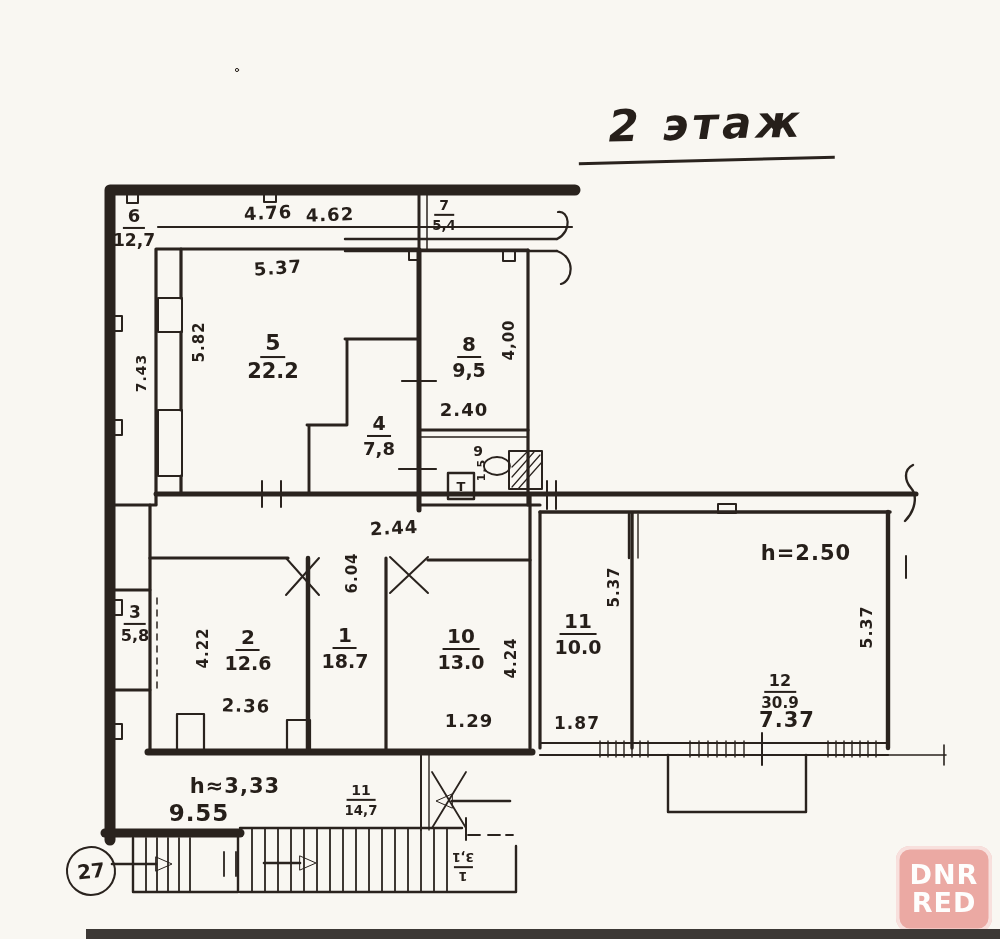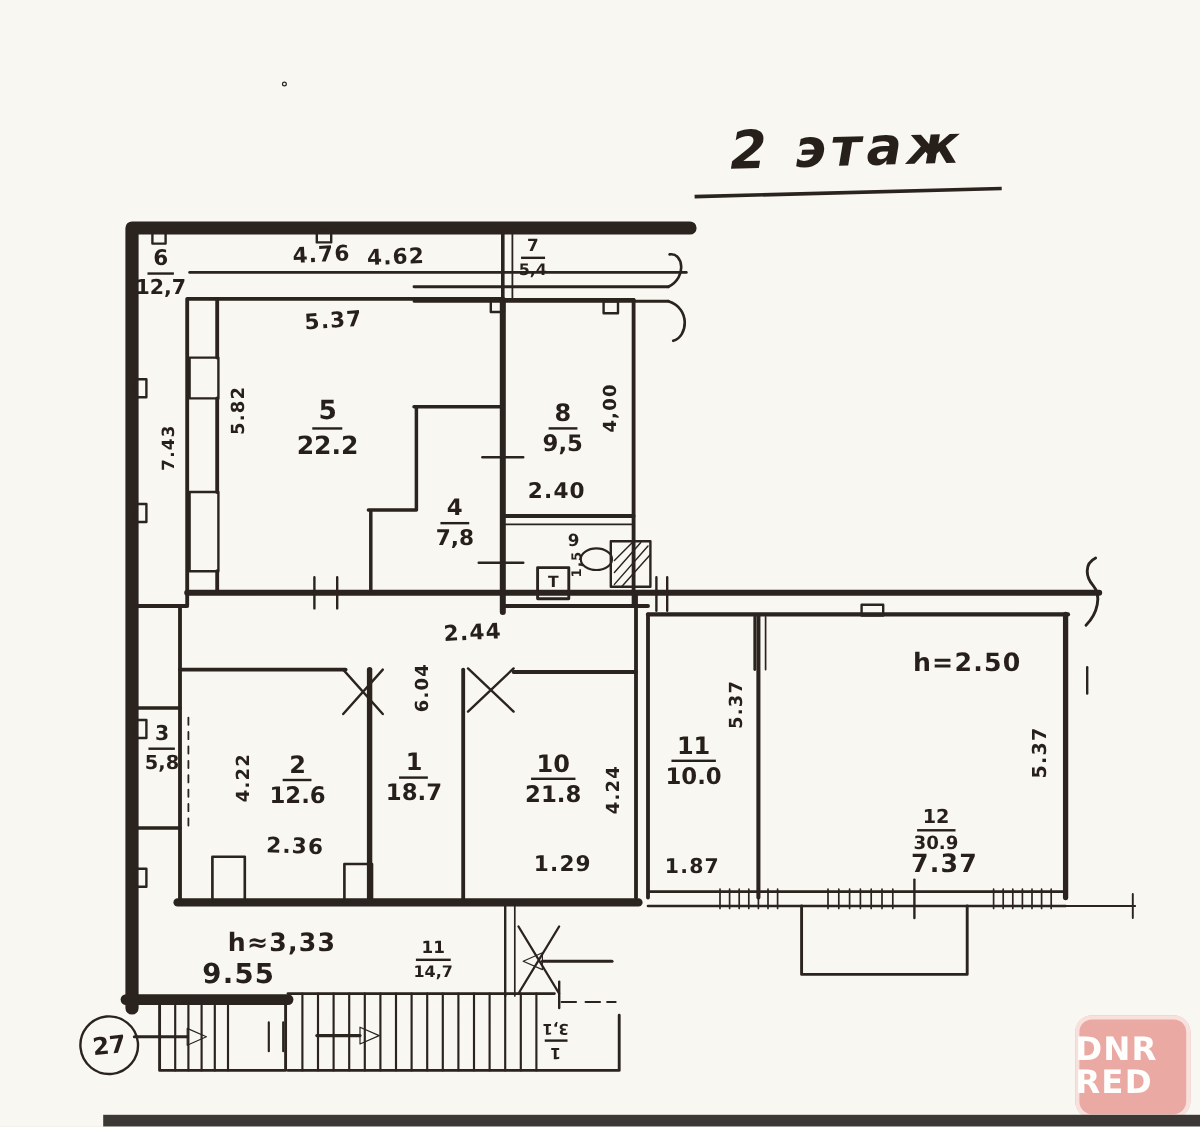--- a/index.html
+++ b/index.html
@@ -14,21 +14,21 @@
   .frac .area{font-size:.95em;}
   .dim{letter-spacing:1px;}
   .title{position:absolute;left:578px;top:98px;width:256px;text-align:center;
          font-size:44px;font-weight:700;font-style:italic;letter-spacing:4px;
          border-bottom:3px solid #2a231e;padding-bottom:10px;transform:rotate(-1.5deg);}
   .stamp{position:absolute;left:66px;top:846px;width:46px;height:46px;border:2.6px solid #2a231e;
          border-radius:50%;display:flex;align-items:center;justify-content:center;
          font-size:20px;font-weight:700;transform:rotate(-6deg);}
   .watermark{position:absolute;left:896px;top:846px;width:96px;height:86px;background:#ea9f99;
          opacity:.88;border-radius:14px;box-shadow:inset 0 0 0 3.5px rgba(255,255,255,.65);
-         display:flex;flex-direction:column;align-items:flex-start;justify-content:center;
+         display:flex;flex-direction:column;align-items:center;justify-content:center;
          font-size:27px;font-weight:700;color:#fff;letter-spacing:1px;line-height:1.02;}
   .scanstrip{position:absolute;left:86px;top:929px;width:914px;height:10px;background:#3c3835;}
   .tbox{font-weight:700;}
 </style>
 </head>
 <body>
 
 <div class="canvas">
 
   <svg class="plan" viewBox="0 0 1000 939">
@@ -174,21 +174,21 @@
   <div class="lbl frac" style="left:248px;top:650px;font-size:20px">
     <span class="num">2</span>
       <span class="area">12.6</span>
     </div>
   <div class="lbl frac" style="left:345px;top:648px;font-size:20px">
     <span class="num">1</span>
       <span class="area">18.7</span>
     </div>
   <div class="lbl frac" style="left:461px;top:649px;font-size:20px">
     <span class="num">10</span>
-      <span class="area">21.8</span>
+      <span class="area">13.0</span>
     </div>
   <div class="lbl frac" style="left:578px;top:634px;font-size:20px">
     <span class="num">11</span>
       <span class="area">10.0</span>
     </div>
   <div class="lbl frac" style="left:780px;top:692px;font-size:16px">
     <span class="num">12</span>
       <span class="area">30.9</span>
     </div>
   <div class="lbl frac" style="left:361px;top:800px;font-size:14px">

